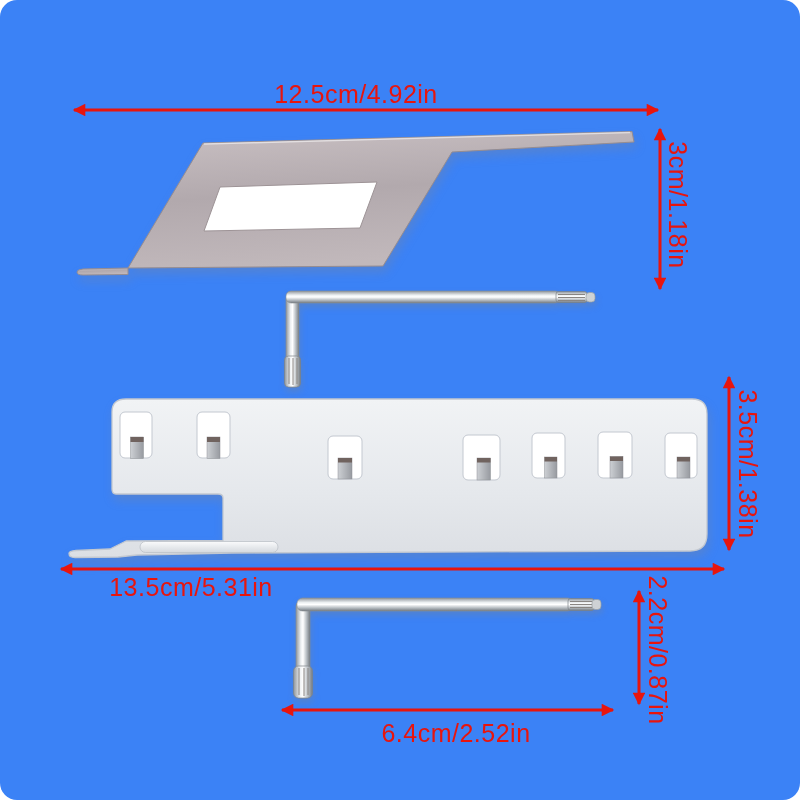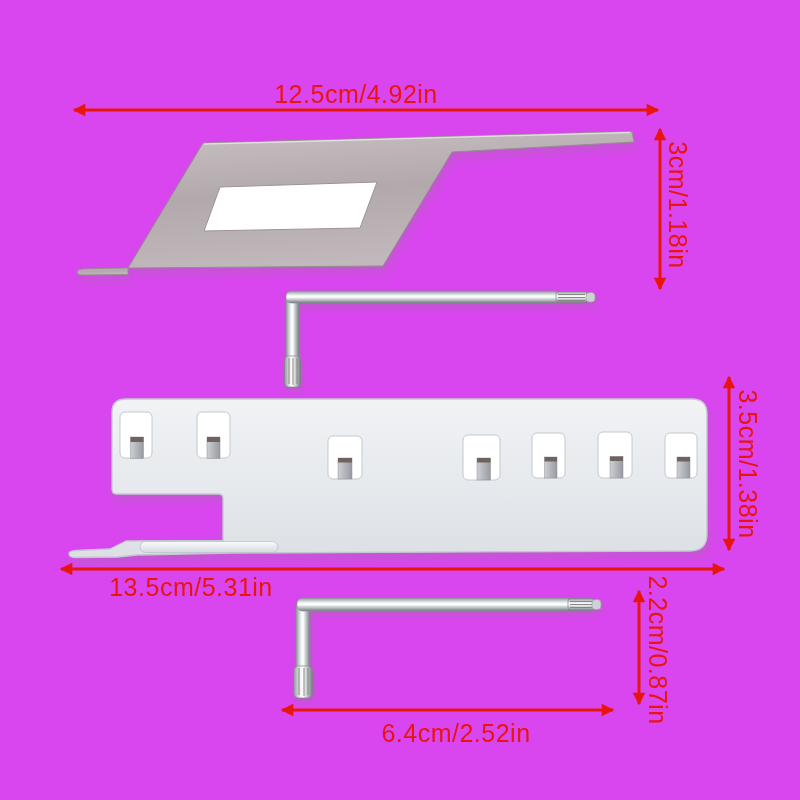--- a/index.html
+++ b/index.html
@@ -1,20 +1,21 @@
 <!DOCTYPE html>
 <html><head>
 <meta charset="utf-8">
 <style>
   html, body { margin: 0; padding: 0; background: #ffffff; }
   #stage {
     position: relative;
     width: 800px; height: 800px;
-    background: #d946ef;
+    background: #3b82f6;
     overflow: hidden;
+    border-radius: 17px;
   }
   svg { display: block; }
   .dim-text {
     font-family: "Liberation Sans", sans-serif;
     font-size: 25px;
     font-weight: 400;
     letter-spacing: 0.5px;
   }
   .shadow-part   { filter: drop-shadow(2px 6px 5px rgba(140,132,132,0.28)); }
   .shadow-wrench { filter: drop-shadow(1px 4px 3px rgba(135,130,128,0.32)); }

